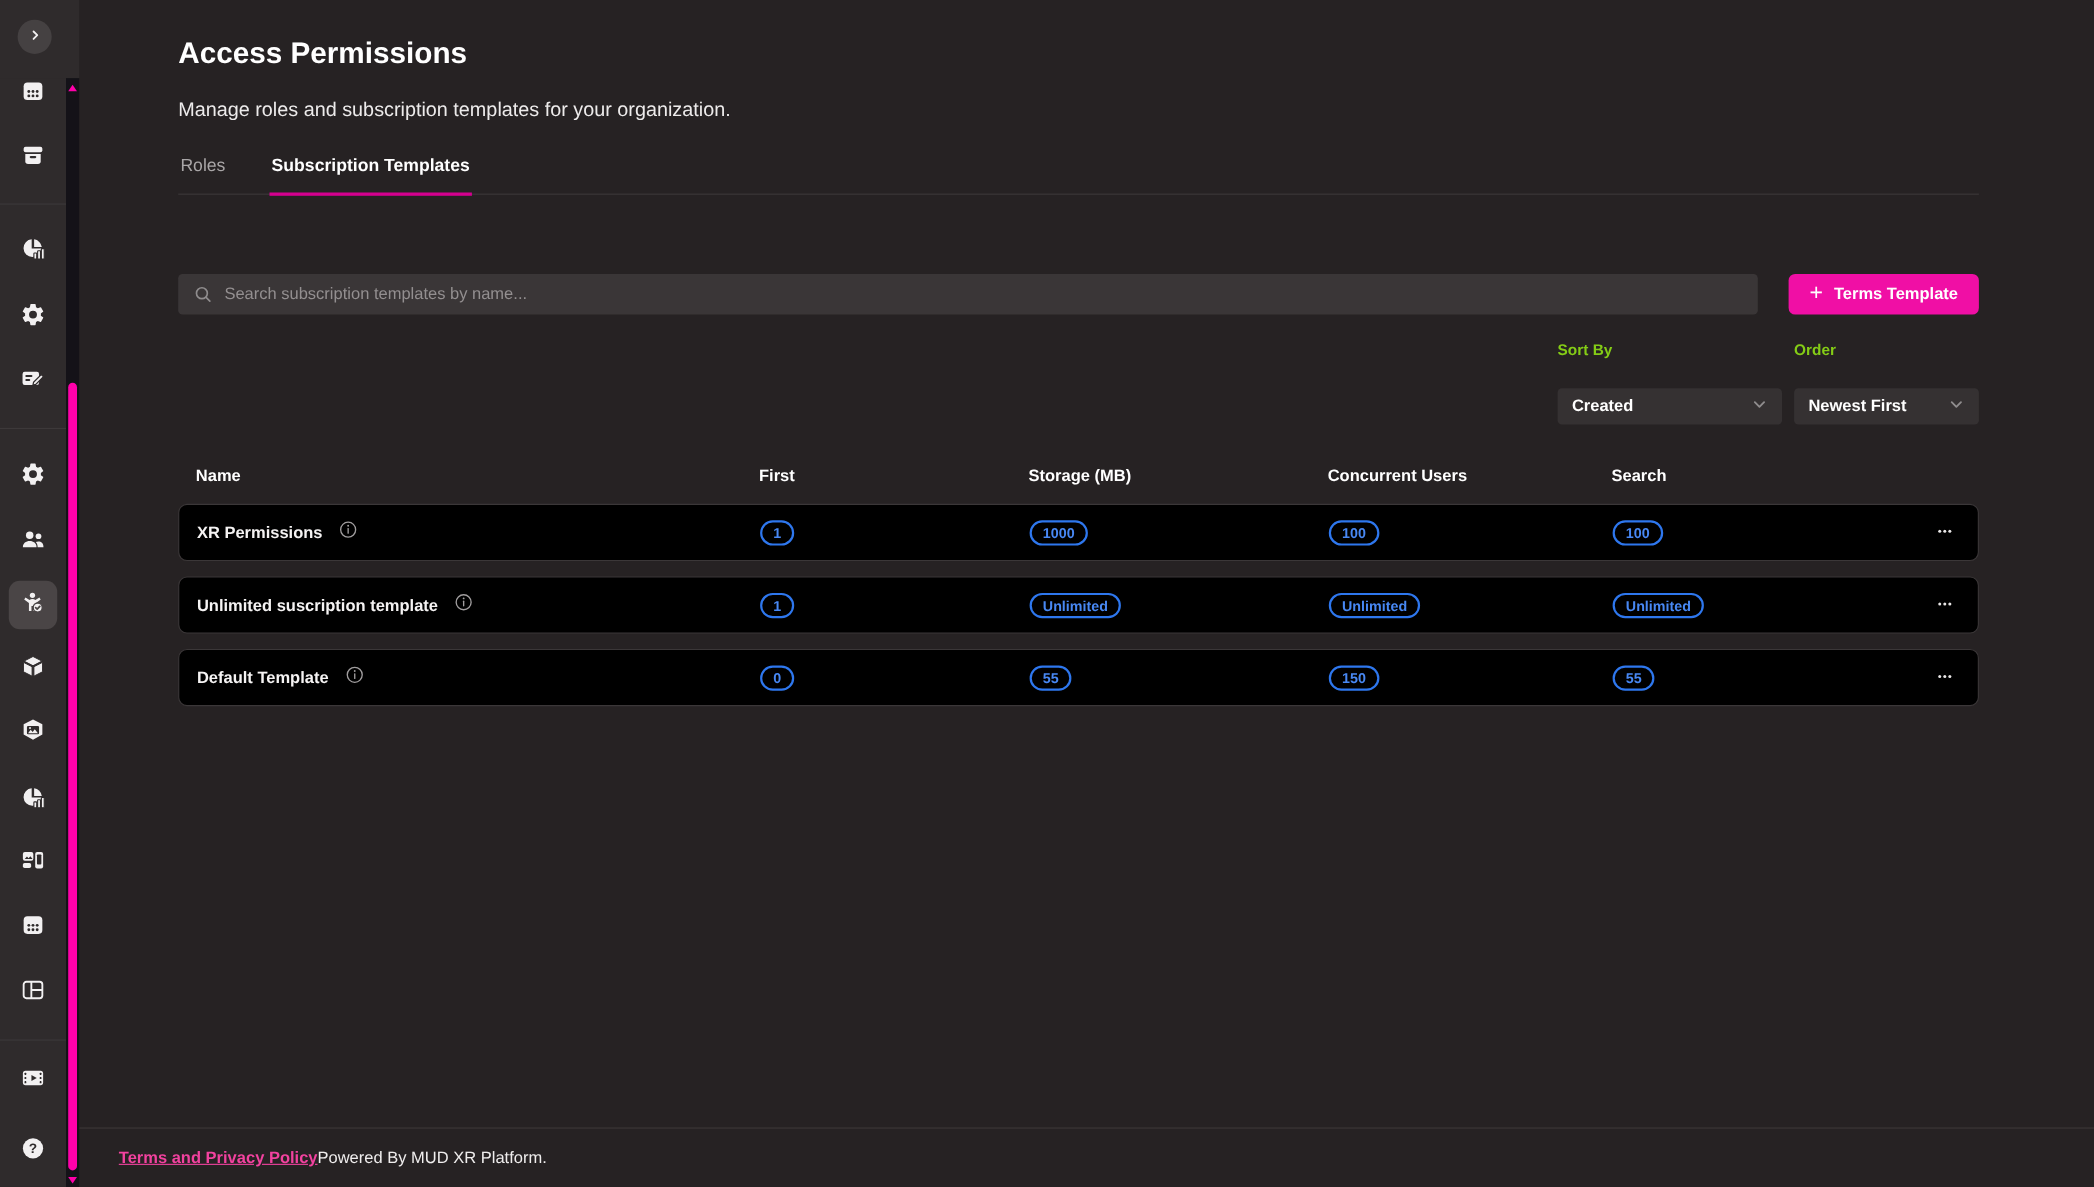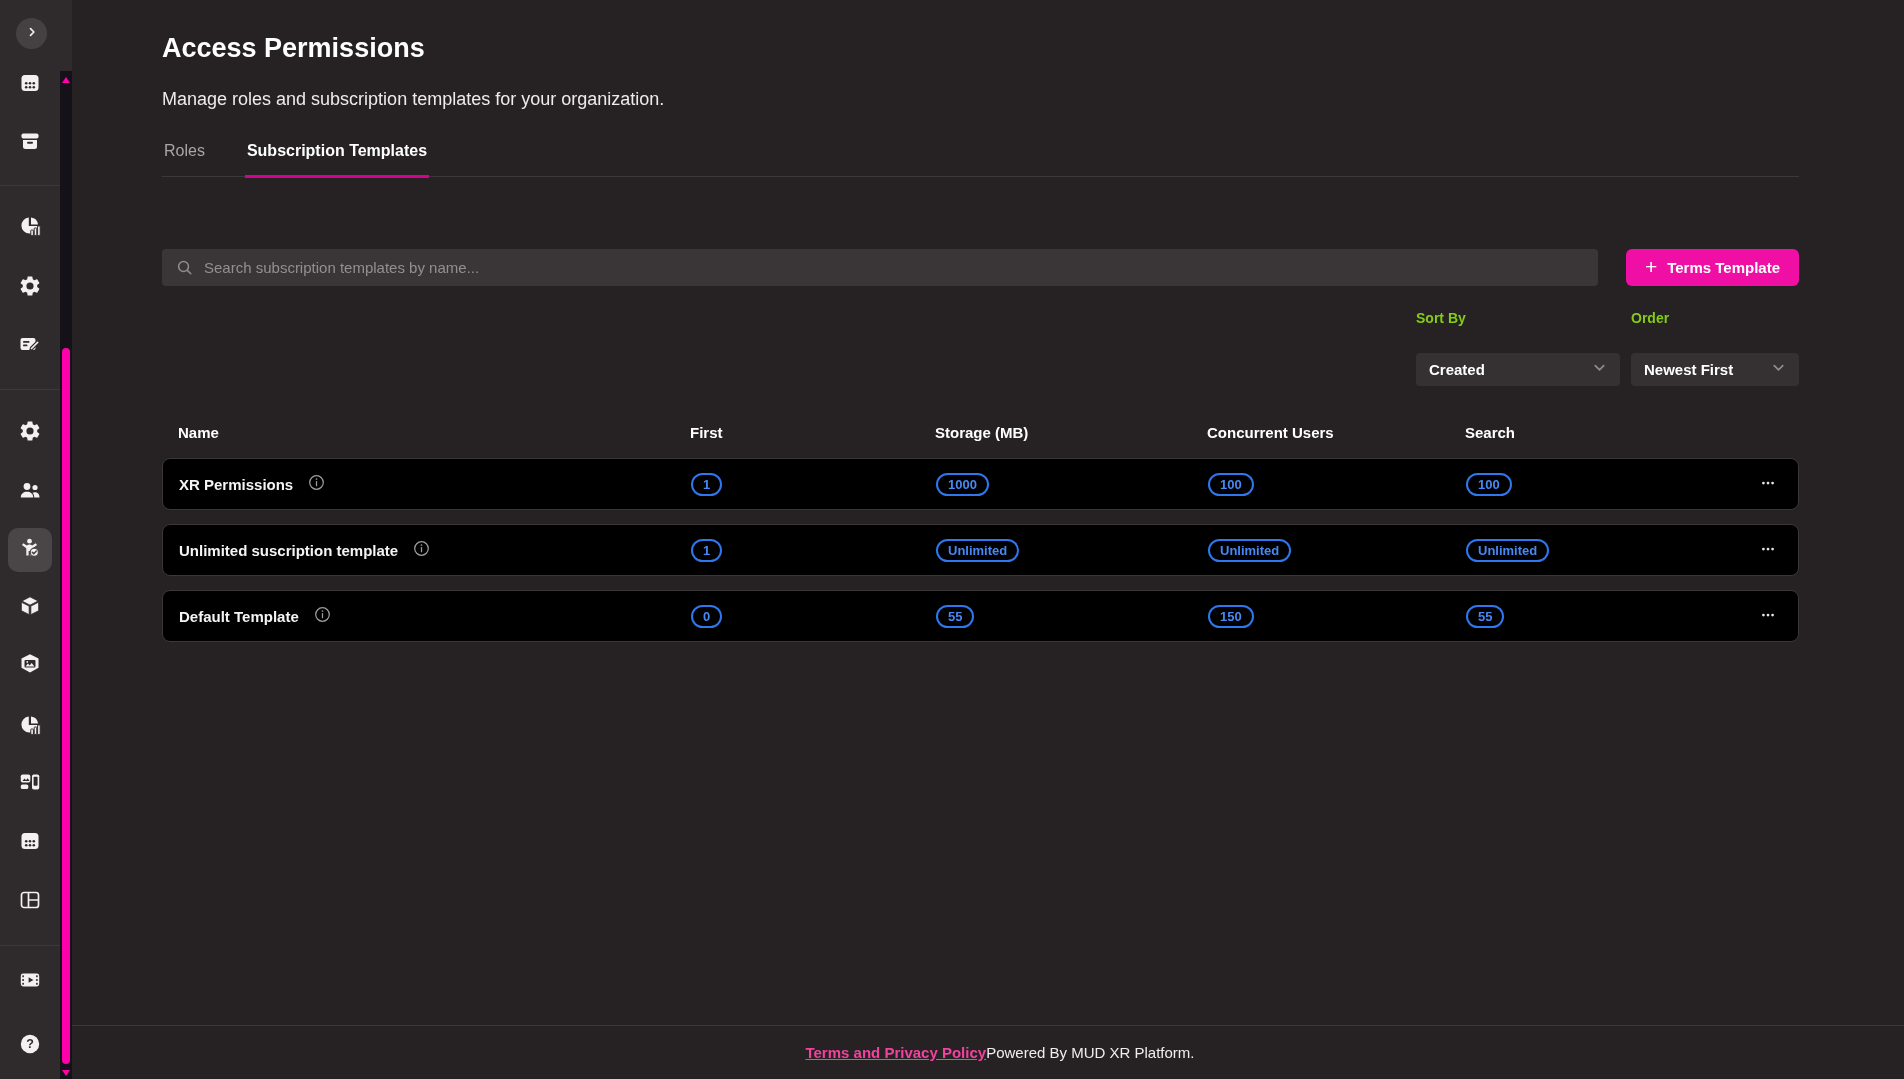--- a/index.html
+++ b/index.html
@@ -64,21 +64,21 @@
   .name-cell .nm { font-size: 15px; font-weight: 600; color: #F5F3F3; }
   .name-cell svg { width: 17px; height: 17px; }
   .badge { justify-self: start; display: inline-block; padding: 2px 10px; min-width: 22px; text-align: center;
     border: 2px solid #2E77EE; border-radius: 20px; color: #4888F4; font-size: 13px; font-weight: bold; }
   .row-menu { justify-self: end; background: none; border: none; cursor: pointer; width: 28px; height: 28px;
     display: flex; align-items: center; justify-content: center; }
   .row-menu svg { width: 22px; height: 22px; }
 
   
   .footer { position: absolute; left: 72px; bottom: 0; width: 1832px; height: 54px; border-top: 1px solid #3C3839;
-    display: flex; align-items: center; justify-content: center; padding: 0 12px 0 36px; background: #262223; }
+    display: flex; align-items: center; justify-content: flex-start; padding: 0 12px 0 36px; background: #262223; }
   .terms-link { color: #F2429F; font-size: 15px; font-weight: bold; text-decoration: underline; cursor: pointer; }
   .powered { color: #EFEDED; font-size: 15px; }
 </style>
 </head>
 <body>
 
 <div class="rail">
   <div class="nav-item" style="top:63px">
       <span><svg viewBox="0 0 24 24">
           <rect x="3.5" y="4" width="17" height="16" rx="3.5" fill="#F2F0F1"></rect>

